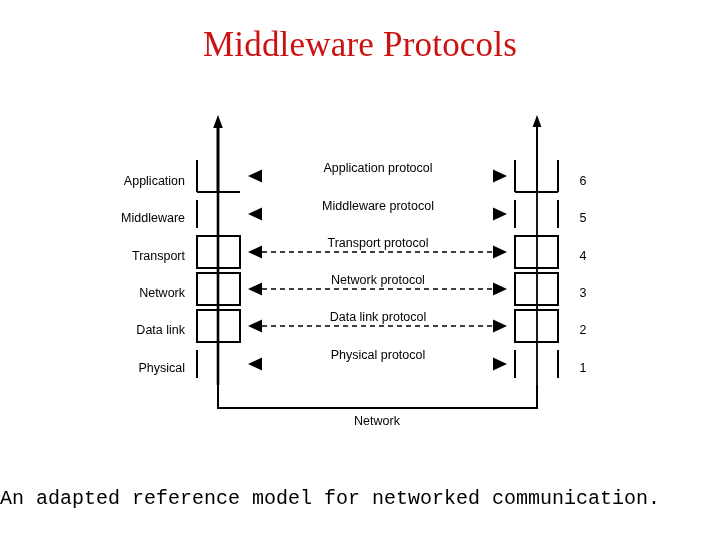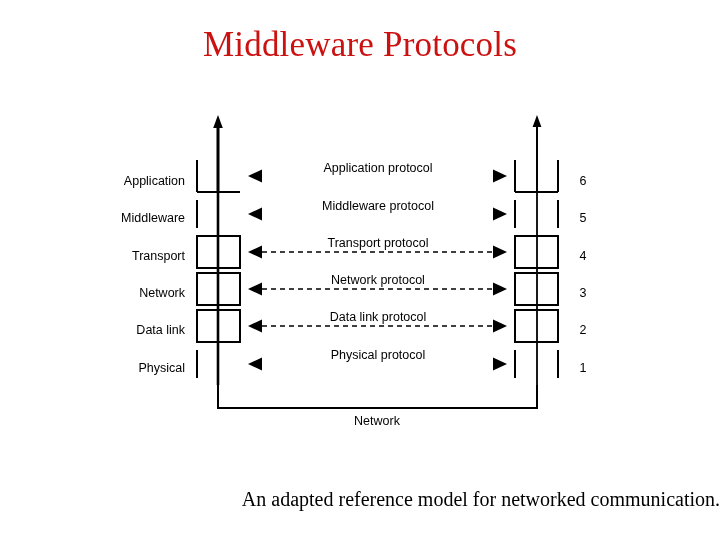--- a/index.html
+++ b/index.html
@@ -41,22 +41,22 @@
     height: 340px;
   }
   .figure-svg {
     display: block;
   }
   .caption {
     position: absolute;
     left: 0;
     top: 486px;
     width: 720px;
-    text-align: right;
-    font-family: Liberation Serif, serif;
+    text-align: left;
+    font-family: Liberation Mono, monospace;
     font-size: 20px;
     line-height: 26px;
     color: #000000;
     white-space: nowrap;
   }
   .dgm-label {
     font-family: "Liberation Sans", sans-serif;
     font-size: 12.5px;
     fill: #000000;
   }

